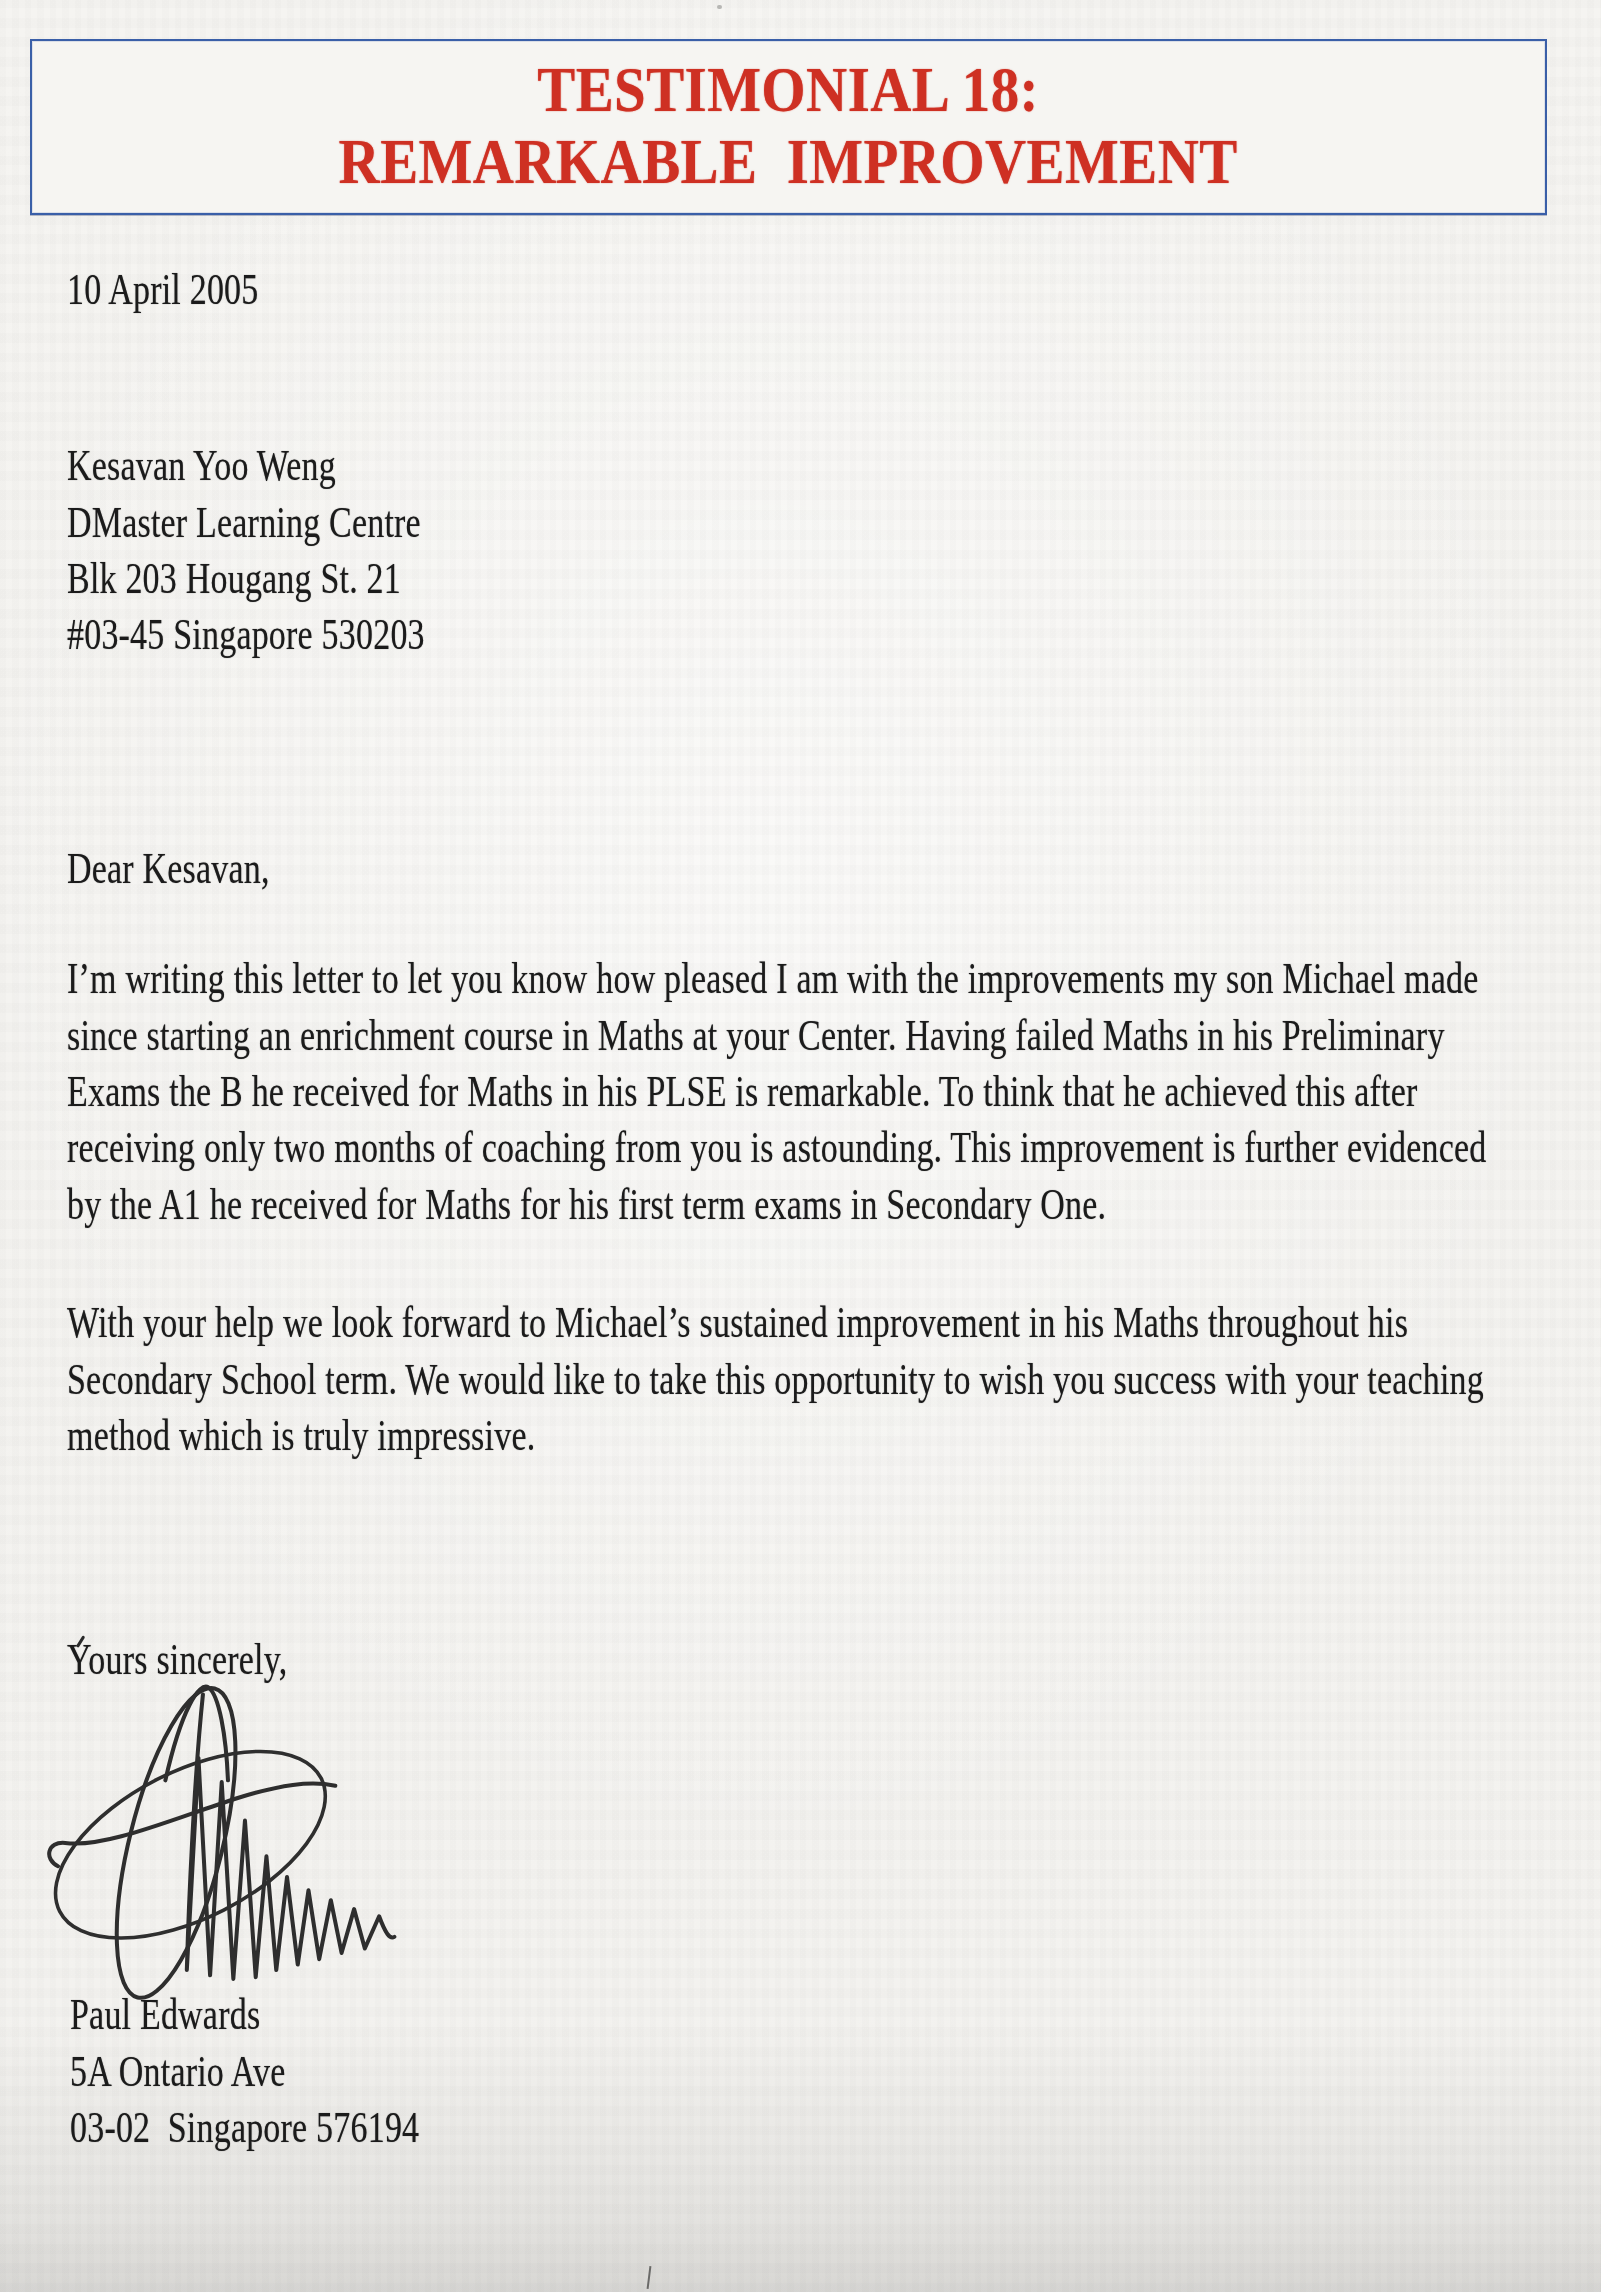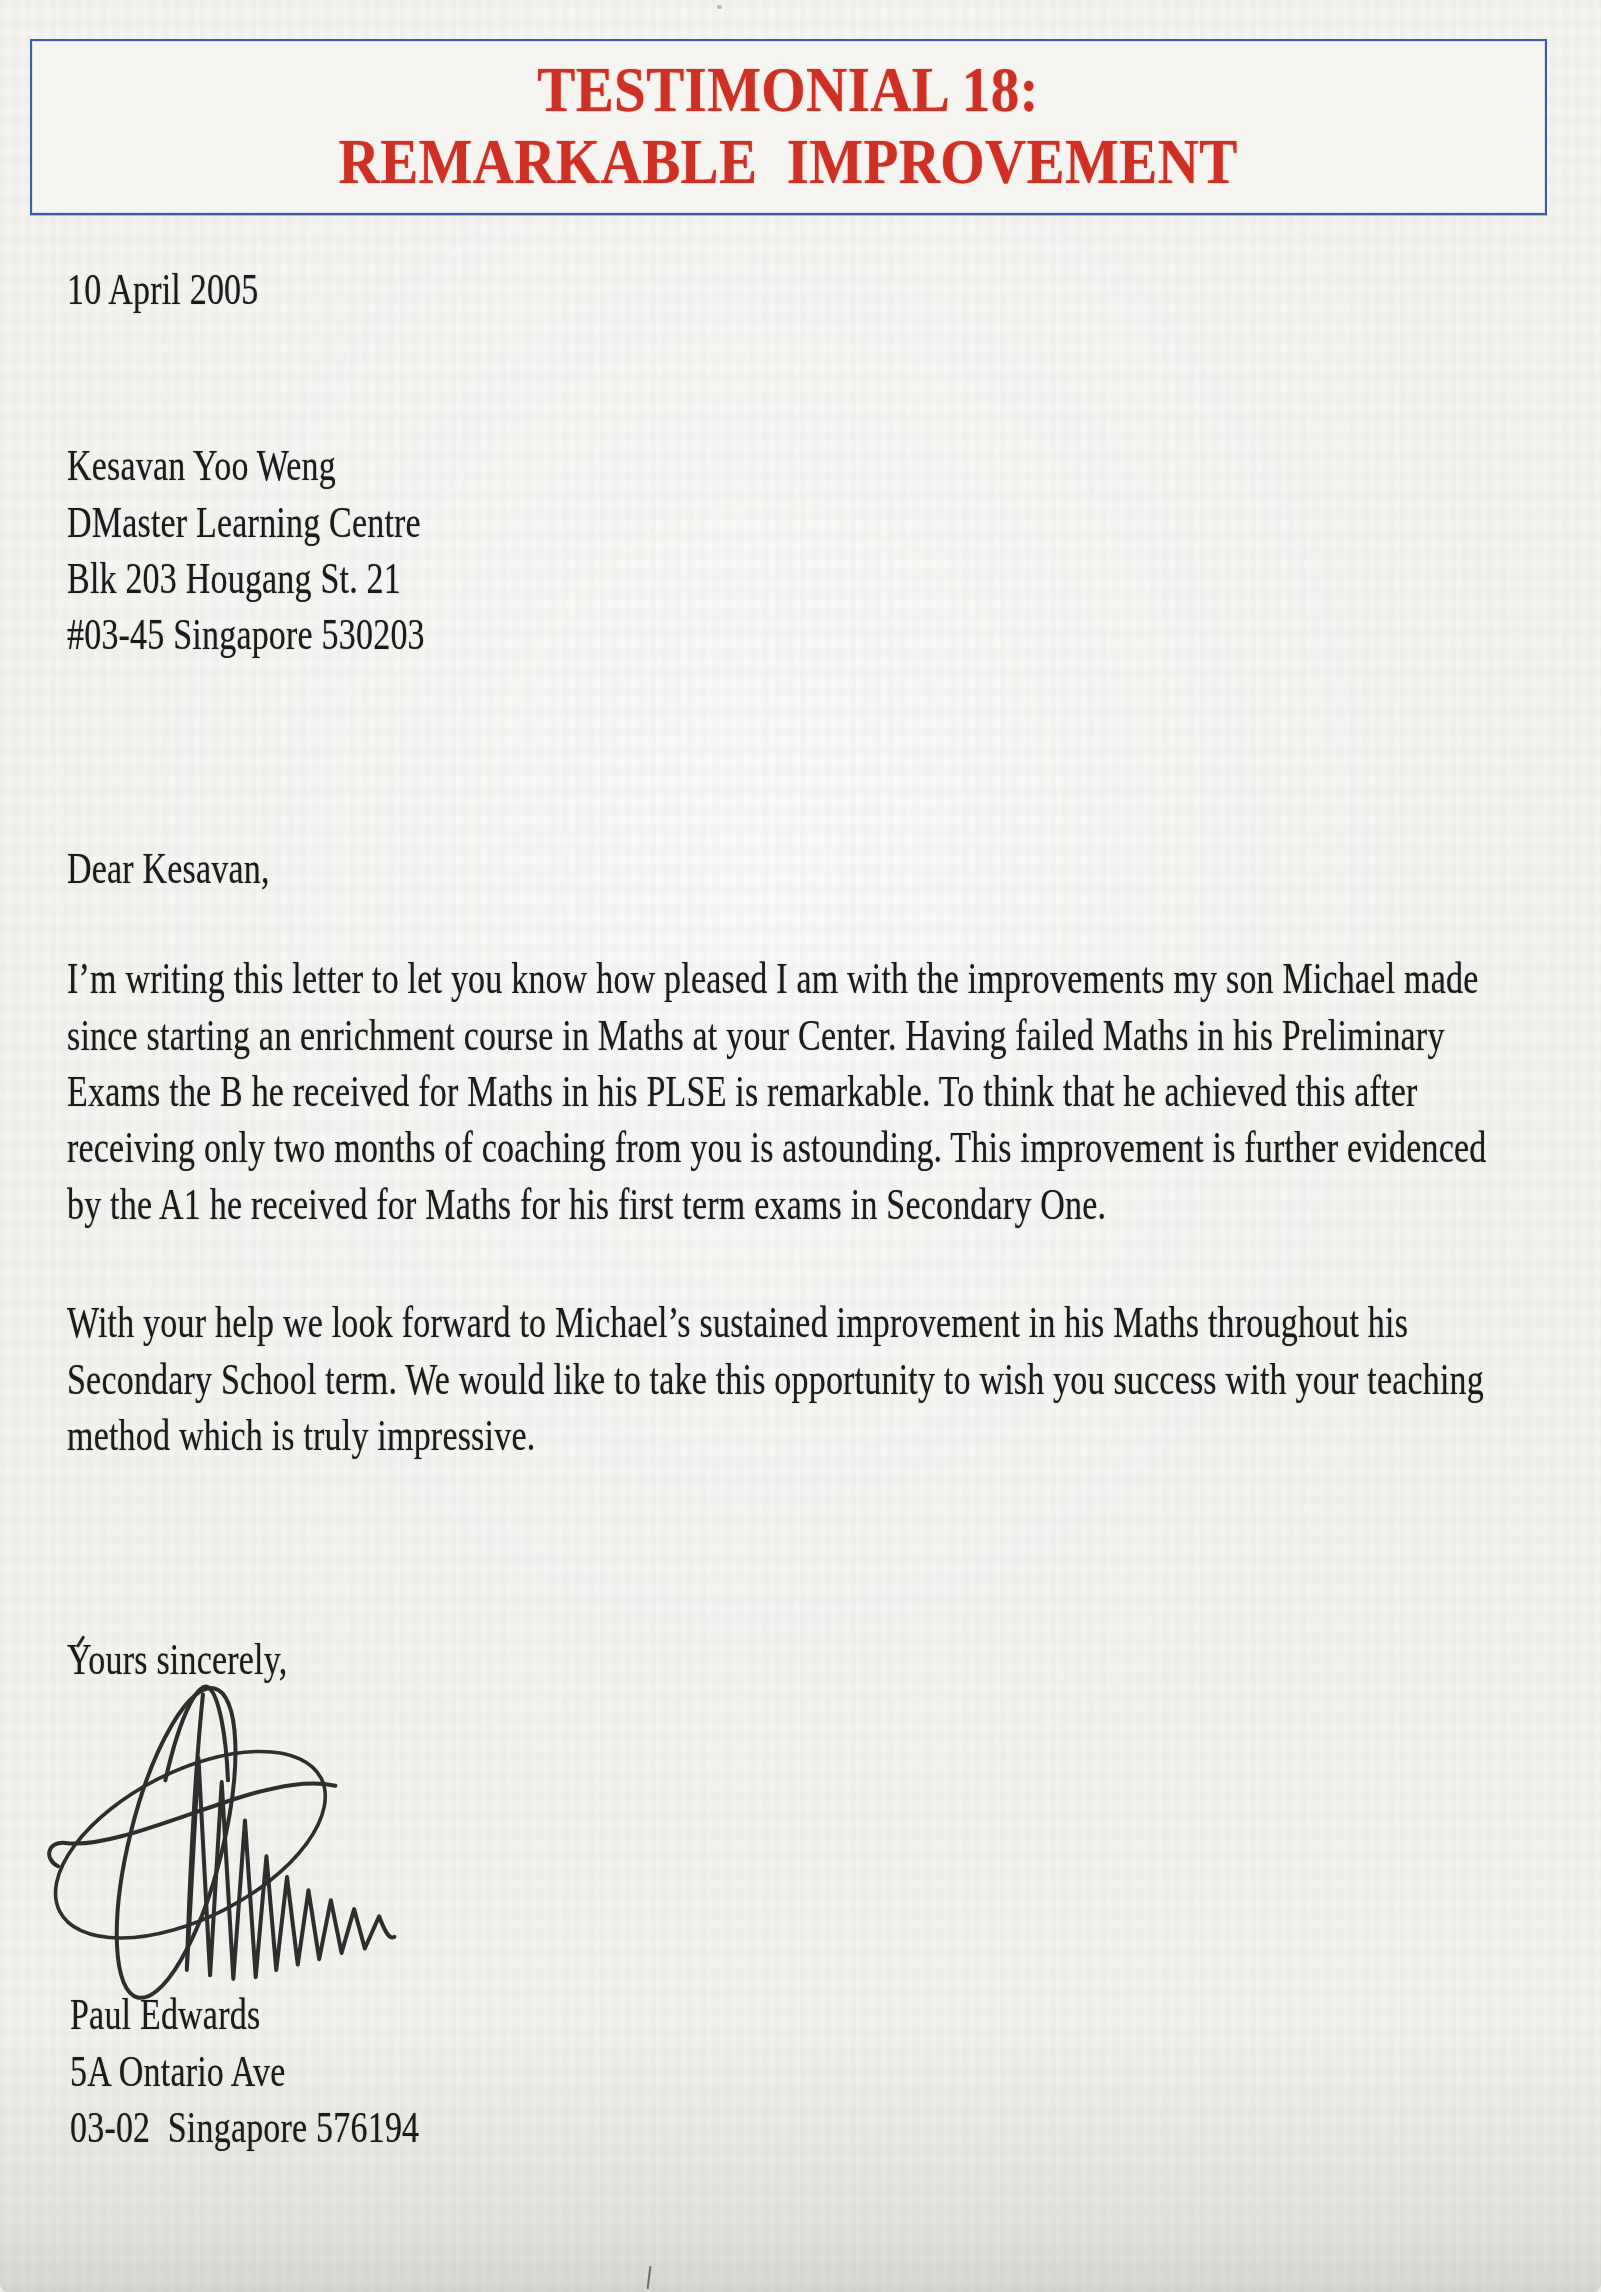--- a/index.html
+++ b/index.html
@@ -8,21 +8,20 @@
     position: relative;
     overflow: hidden;
     background: var(--paper, #f3f2ef);
     font-family: "Liberation Serif", "DejaVu Serif", serif;
   }
   .page {
     position: absolute; inset: 0;
     background:
       radial-gradient(ellipse 1164px 1433px at 48% 38%, rgba(255,255,255,0.5), rgba(255,255,255,0) 70%),
       linear-gradient(#f5f4f1 0%, #f3f2ef 88%, #e3e2df 97%, #d7d6d3 100%);
-    border-radius: 10px;
   }
   
   .page::before {
     content: ""; position: absolute; inset: 0; pointer-events: none;
     background:
       repeating-linear-gradient(90deg, rgba(0,0,0,0.012) 0 6.3px, rgba(255,255,255,0.012) 6.3px 12.5px),
       repeating-linear-gradient(0deg, rgba(0,0,0,0.01) 0 9.9px, rgba(255,255,255,0.01) 9.9px 19.7px);
   }
 
   .title-box {

